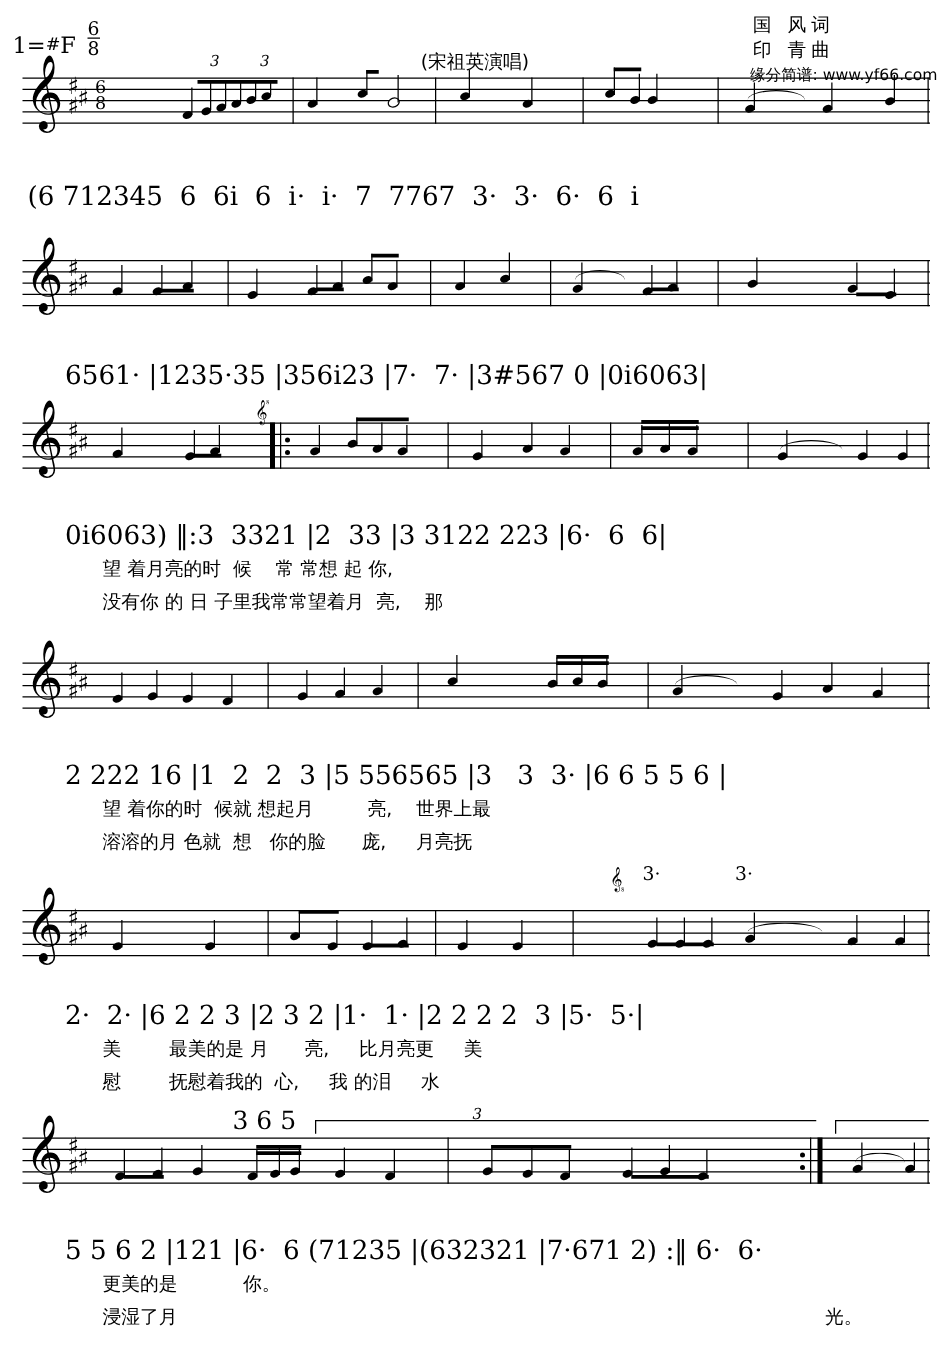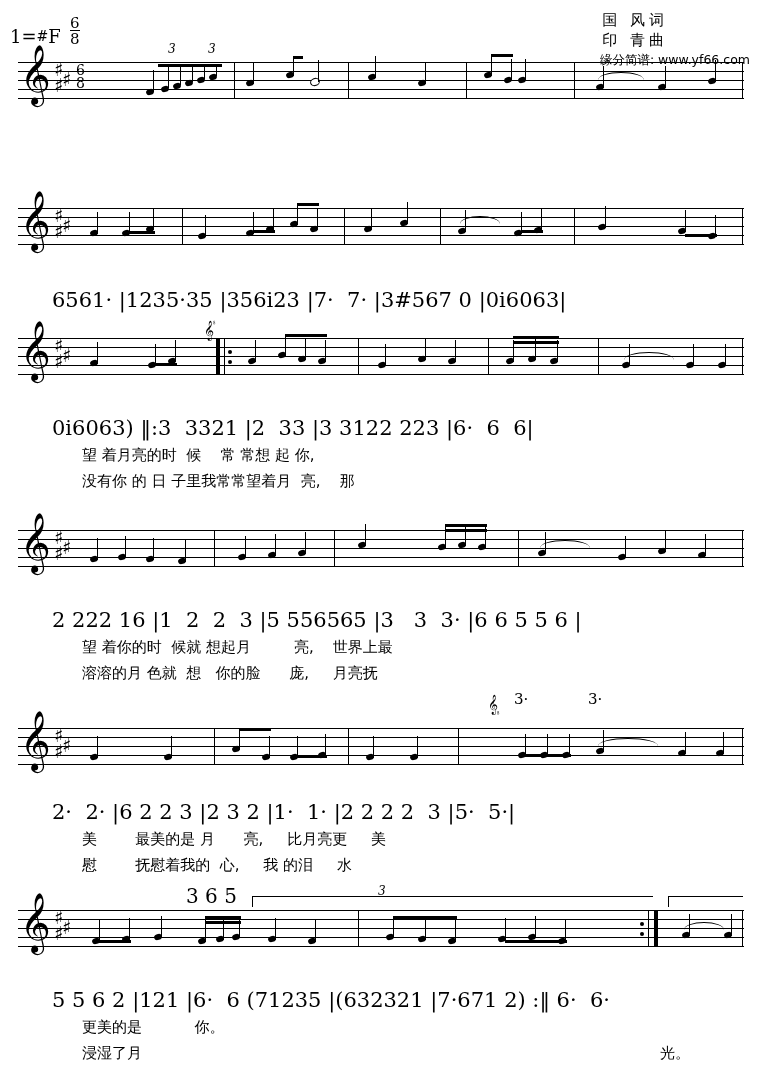--- a/index.html
+++ b/index.html
@@ -232,20 +232,21 @@
 </head>
 <body>
 
 <div class="sheet">
 
   <div class="key-sig"><span>1=</span><span class="sharp">#</span><span>F</span></div>
   <div class="meter">
     <span class="num">6</span>
     <span class="den">8</span>
   </div>
+  <div class="subtitle">(宋祖英演唱)</div>
   <div class="credits">
     <div>国 风词</div>
     <div>印 青曲</div>
   </div>
   <div class="source">缘分简谱: www.yf66.com</div>
 
 
   <div class="system" style="top:62px">
     <div class="staff">
       <div class="line"></div>
@@ -301,20 +302,21 @@
       <div class="note" style="left:578px; top:22px;"></div>
         <div class="stem" style="left:585px; top:4px;"></div>
       <div class="slur" style="left:580px; top:10px; width:46px;"></div>
       <div class="note" style="left:640px; top:22px;"></div>
         <div class="stem" style="left:647px; top:4px;"></div>
       <div class="note" style="left:690px; top:16px;"></div>
         <div class="stem" style="left:697px; top:-2px;"></div>
       <div class="bar" style="left:724px;"></div>
     </div>
   </div>
+  <div class="jianpu" style="top:145px; left:22px;">(6 712345  6  6i  6  i·  i·  7  7767  3·  3·  6·  6  i</div>
 
   <div class="system" style="top:208px">
     <div class="staff">
       <div class="line"></div>
         <div class="line"></div>
         <div class="line"></div>
         <div class="line"></div>
         <div class="line"></div>
       <div class="clef">𝄞</div>
       <div class="keysharp" style="left:36px; top:-2px;">♯</div>

